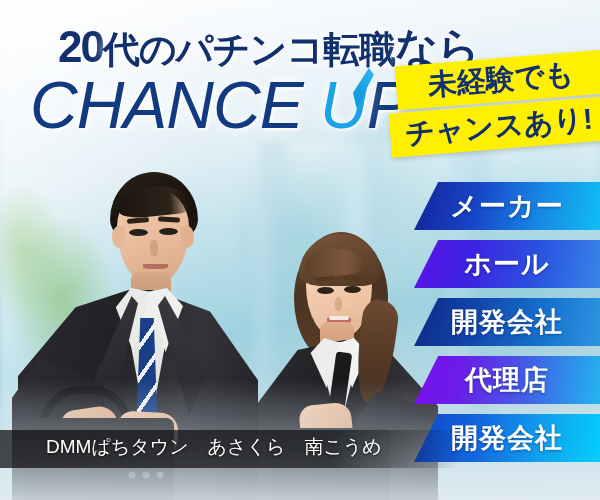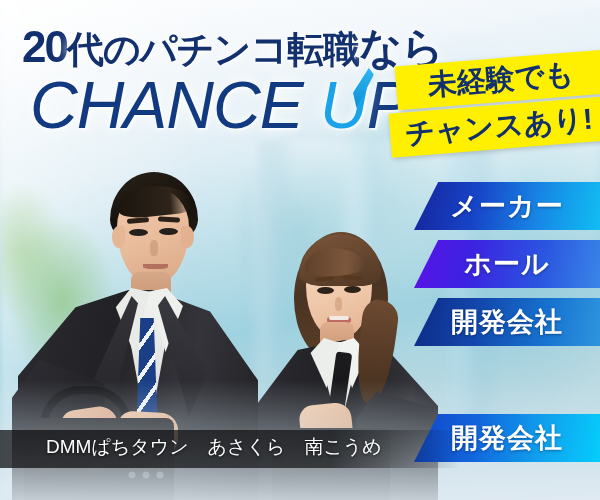--- a/index.html
+++ b/index.html
@@ -206,21 +206,21 @@
   }
 
   
   .headline{
     position:absolute;left:22px;top:20px;
     font-size:37px;font-weight:bold;color:#12306e;
     letter-spacing:-1px;white-space:nowrap;
     text-shadow:0 0 8px rgba(255,255,255,.95),0 0 16px rgba(255,255,255,.85),
                 1px 1px 0 rgba(255,255,255,.9);
   }
-  .headline .num{font-size:44px;letter-spacing:-2px;}
+  .headline .num{font-size:44px;letter-spacing:-2px;margin-left:36px;}
   .headline .tail{font-size:42px;}
 
   .logo{
     position:absolute;left:30px;top:72px;
     font-size:66px;font-weight:normal;font-style:italic;
     letter-spacing:-1px;white-space:nowrap;line-height:1;
     color:#123a80;
     text-shadow:0 0 10px rgba(255,255,255,.95),0 0 20px rgba(255,255,255,.8),
                 2px 2px 0 rgba(255,255,255,.6);
   }
@@ -356,20 +356,23 @@
   <div class="bars">
     <div class="bar bar-0">
       <span>メーカー</span>
     </div>
     <div class="bar bar-2">
       <span>開発会社</span>
     </div>
     <div class="bar bar-1">
       <span>ホール</span>
     </div>
+    <div class="bar bar-3">
+      <span>代理店</span>
+    </div>
     <div class="bar bar-4">
       <span>開発会社</span>
     </div>
   </div>
 
   <div class="credit-band"></div>
   <div class="credit-text">DMMぱちタウン　あさくら　南こうめ</div>
 
 </div>
 

